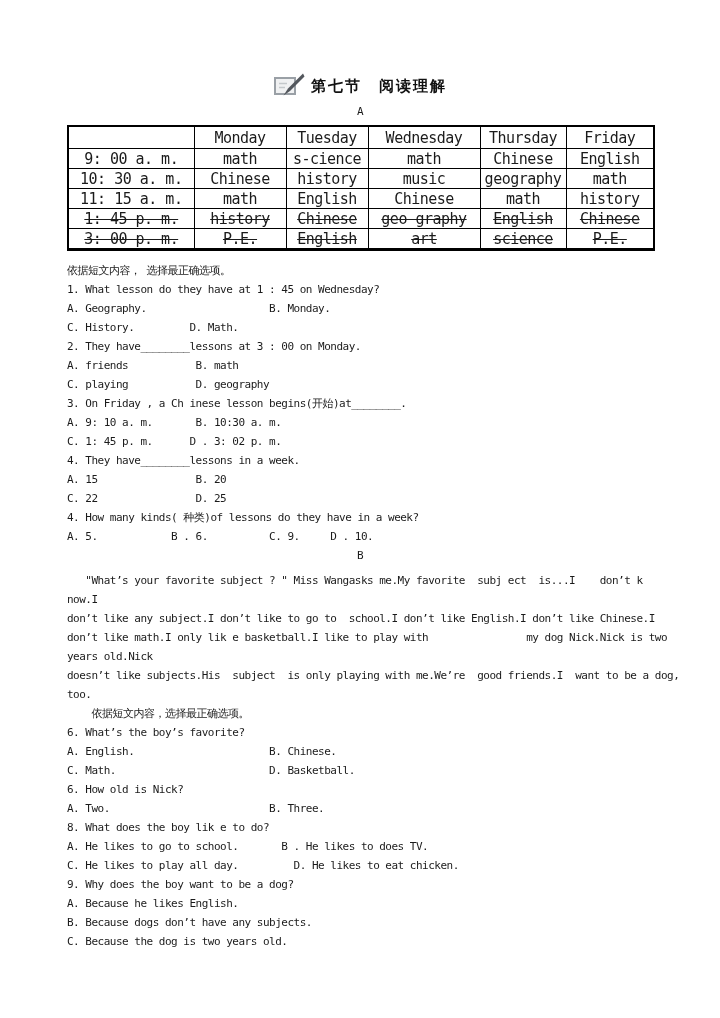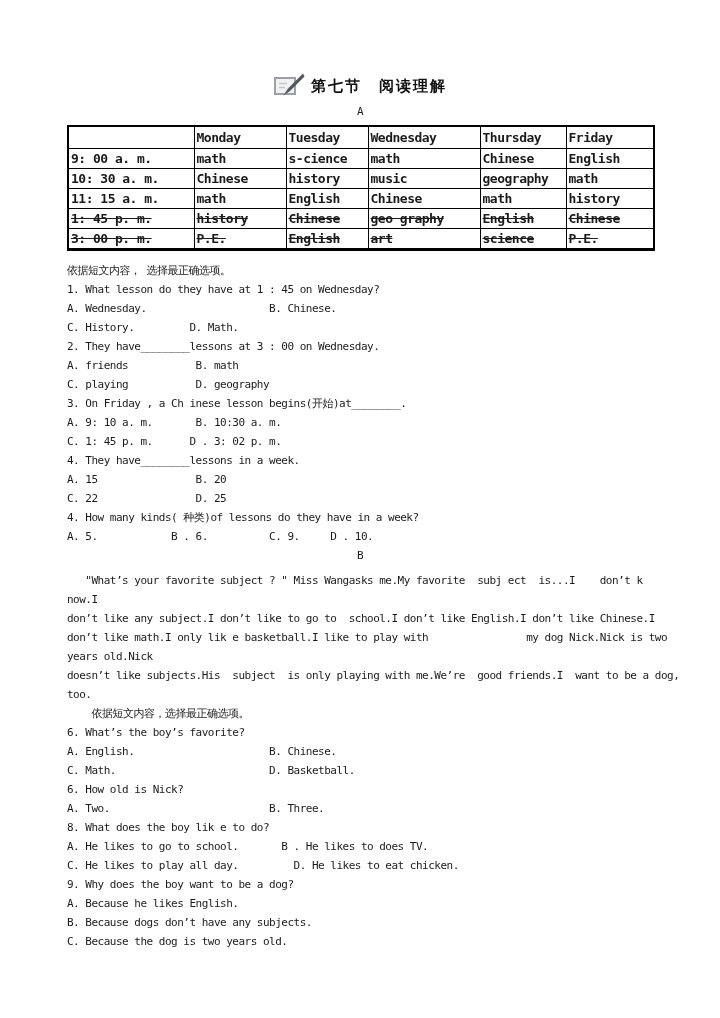--- a/index.html
+++ b/index.html
@@ -42,23 +42,23 @@
     border-collapse: collapse;
     table-layout: fixed;
     border: 2px solid #000;
     border-bottom-width: 3px;
     margin: 4px 0 10px 0;
   }
   table.schedule th, table.schedule td {
     border: 1px solid #000;
     height: 19px;
     padding: 0 2px;
-    text-align: left;
-    font-weight: bold;
-    font-size: 13px;
+    text-align: center;
+    font-weight: normal;
+    font-size: 15px;
     letter-spacing: -0.5px;
     white-space: nowrap;
     overflow: hidden;
   }
   table.schedule thead th { height: 21px; }
   tr.struck td { text-decoration: line-through; }
   .line {
     height: 19px;
     line-height: 19px;
     white-space: pre;
@@ -146,25 +146,25 @@
           <td>P.E.</td>
         </tr>
       </tbody>
   </table>
 
   <div class="line">依据短文内容， 选择最正确选项。</div>
 
   <div id="qa-list">
       <div>
         <div class="line">1. What lesson do they have at 1 : 45 on Wednesday?</div>
-        <div class="line">A. Wednesday.                    B. Chinese.</div>
+        <div class="line">A. Geography.                    B. Monday.</div>
         <div class="line">C. History.         D. Math.</div>
       </div>
       <div>
-        <div class="line">2. They have________lessons at 3 : 00 on Wednesday.</div>
+        <div class="line">2. They have________lessons at 3 : 00 on Monday.</div>
         <div class="line">A. friends           B. math</div>
         <div class="line">C. playing           D. geography</div>
       </div>
       <div>
         <div class="line">3. On Friday , a Ch inese lesson begins(开始)at________.</div>
         <div class="line">A. 9: 10 a. m.       B. 10:30 a. m.</div>
         <div class="line">C. 1: 45 p. m.      D . 3: 02 p. m.</div>
       </div>
       <div>
         <div class="line">4. They have________lessons in a week.</div>

